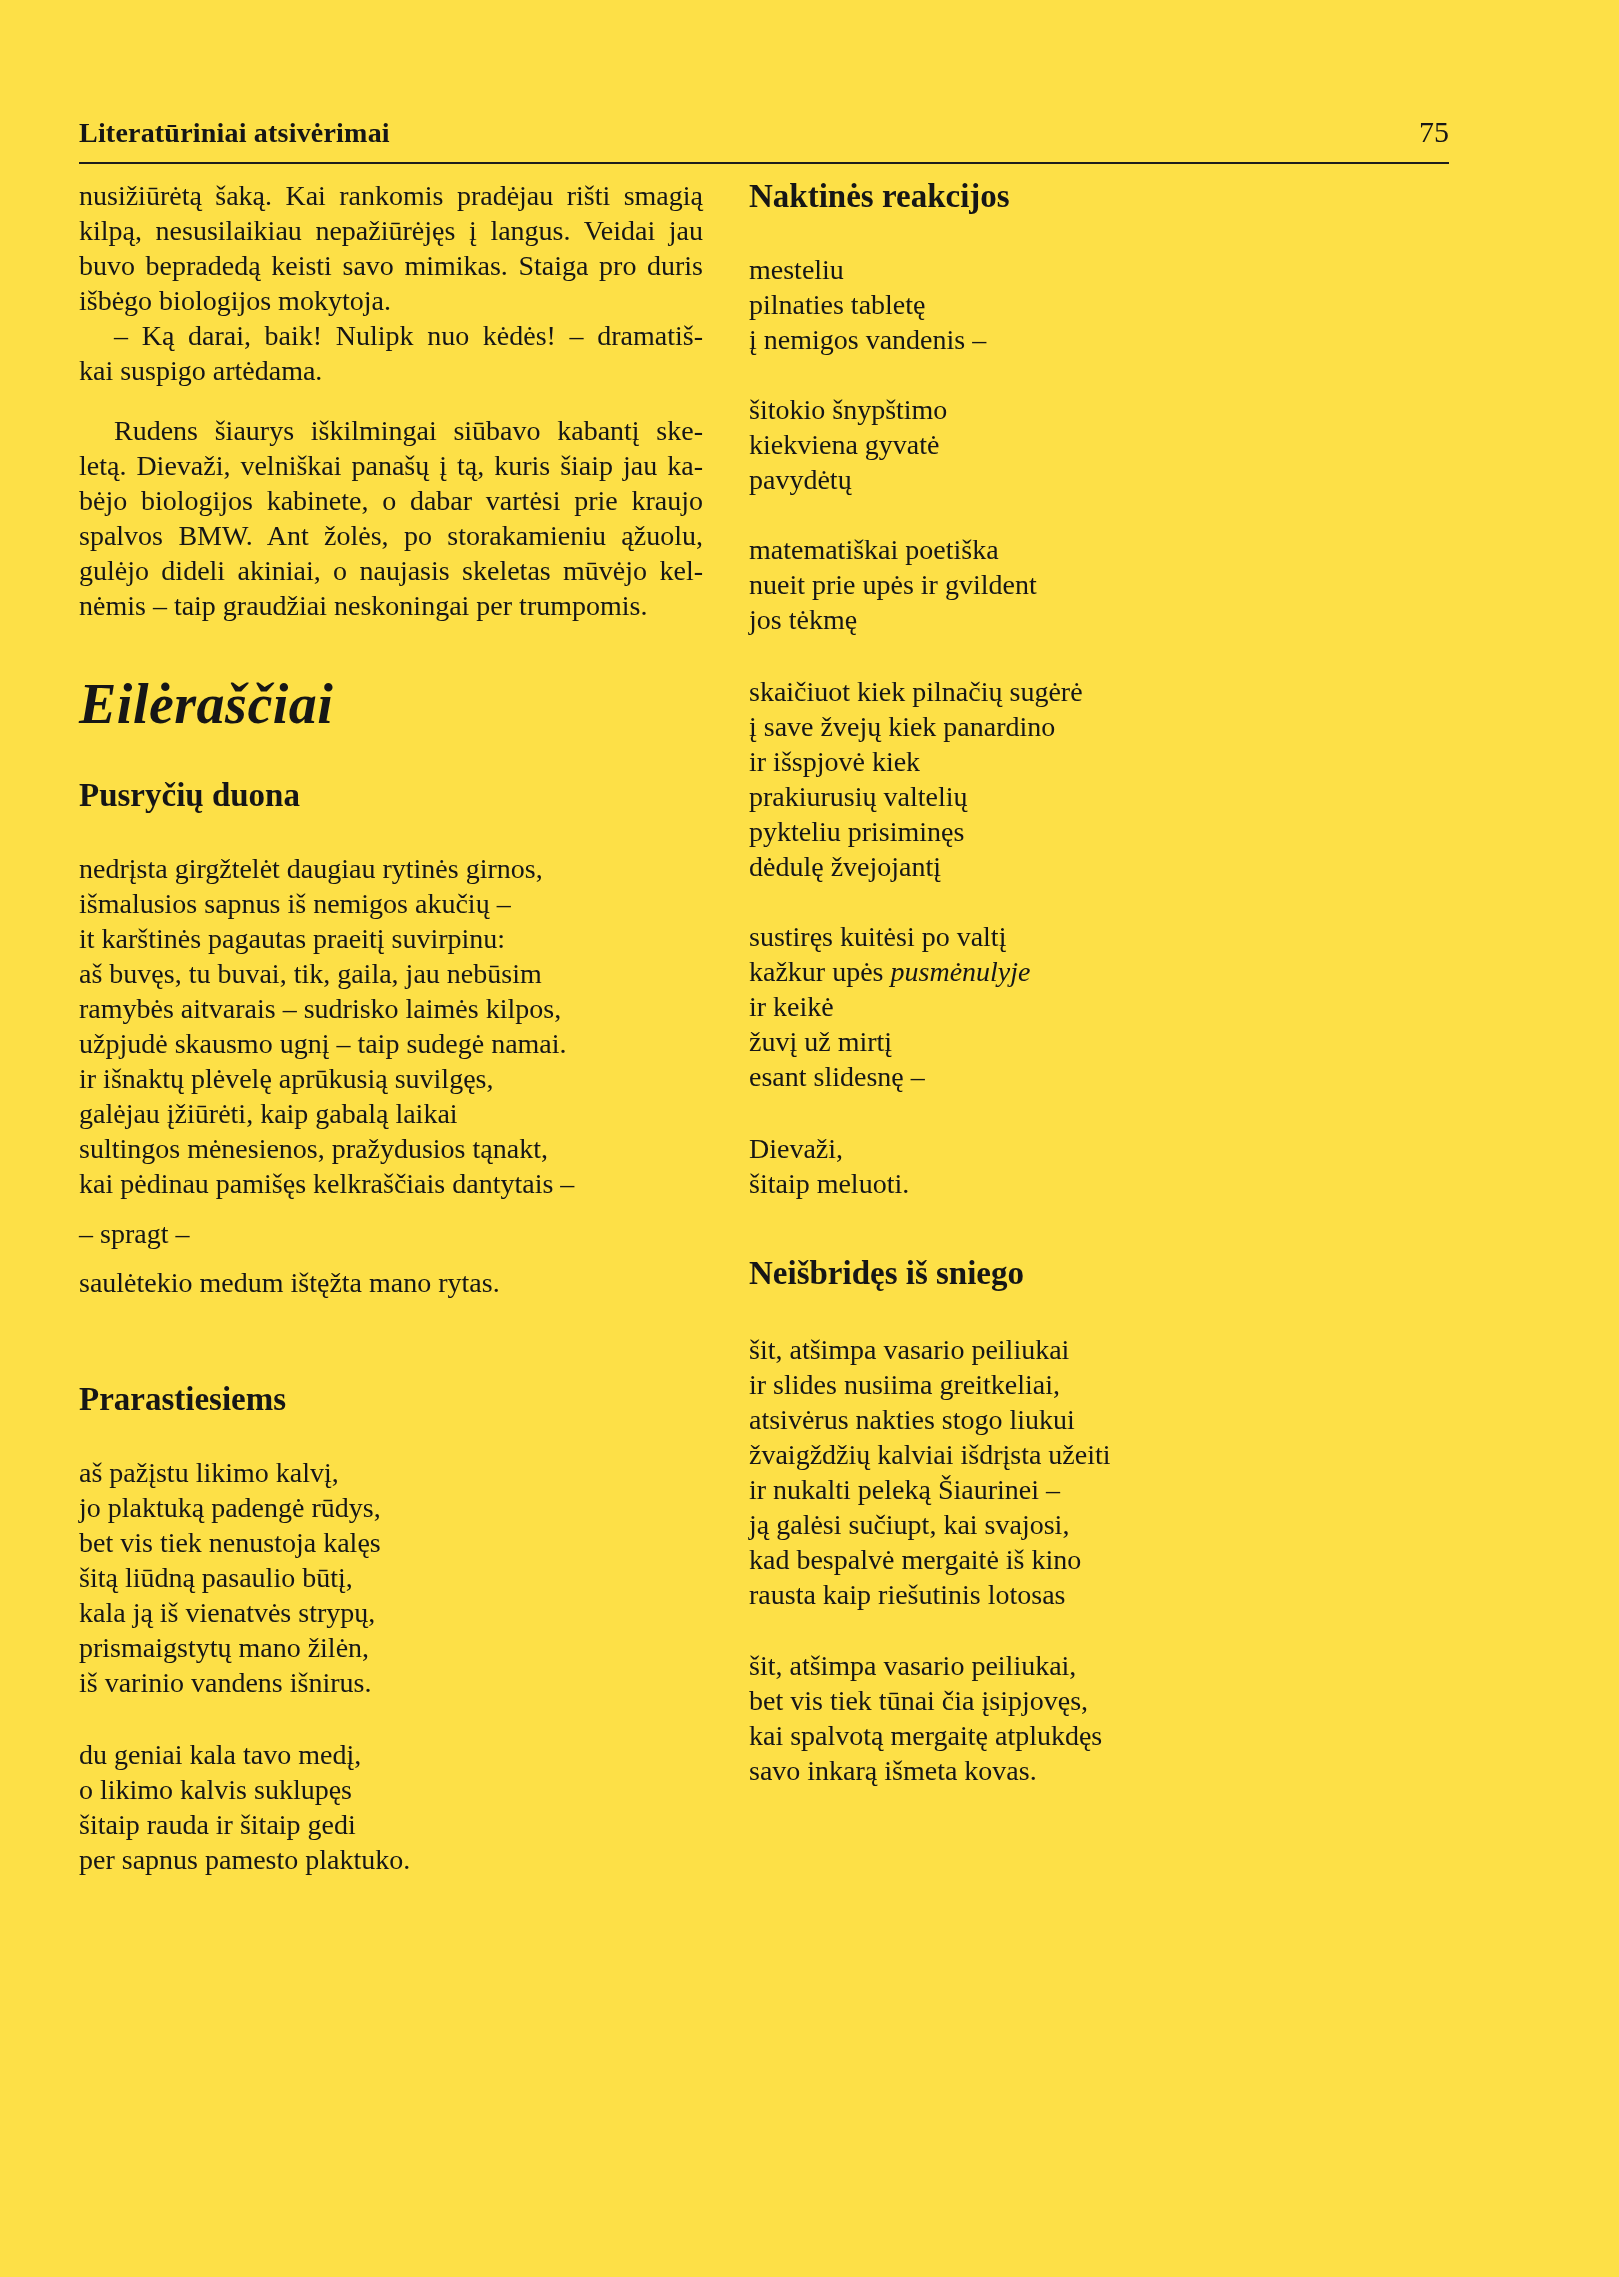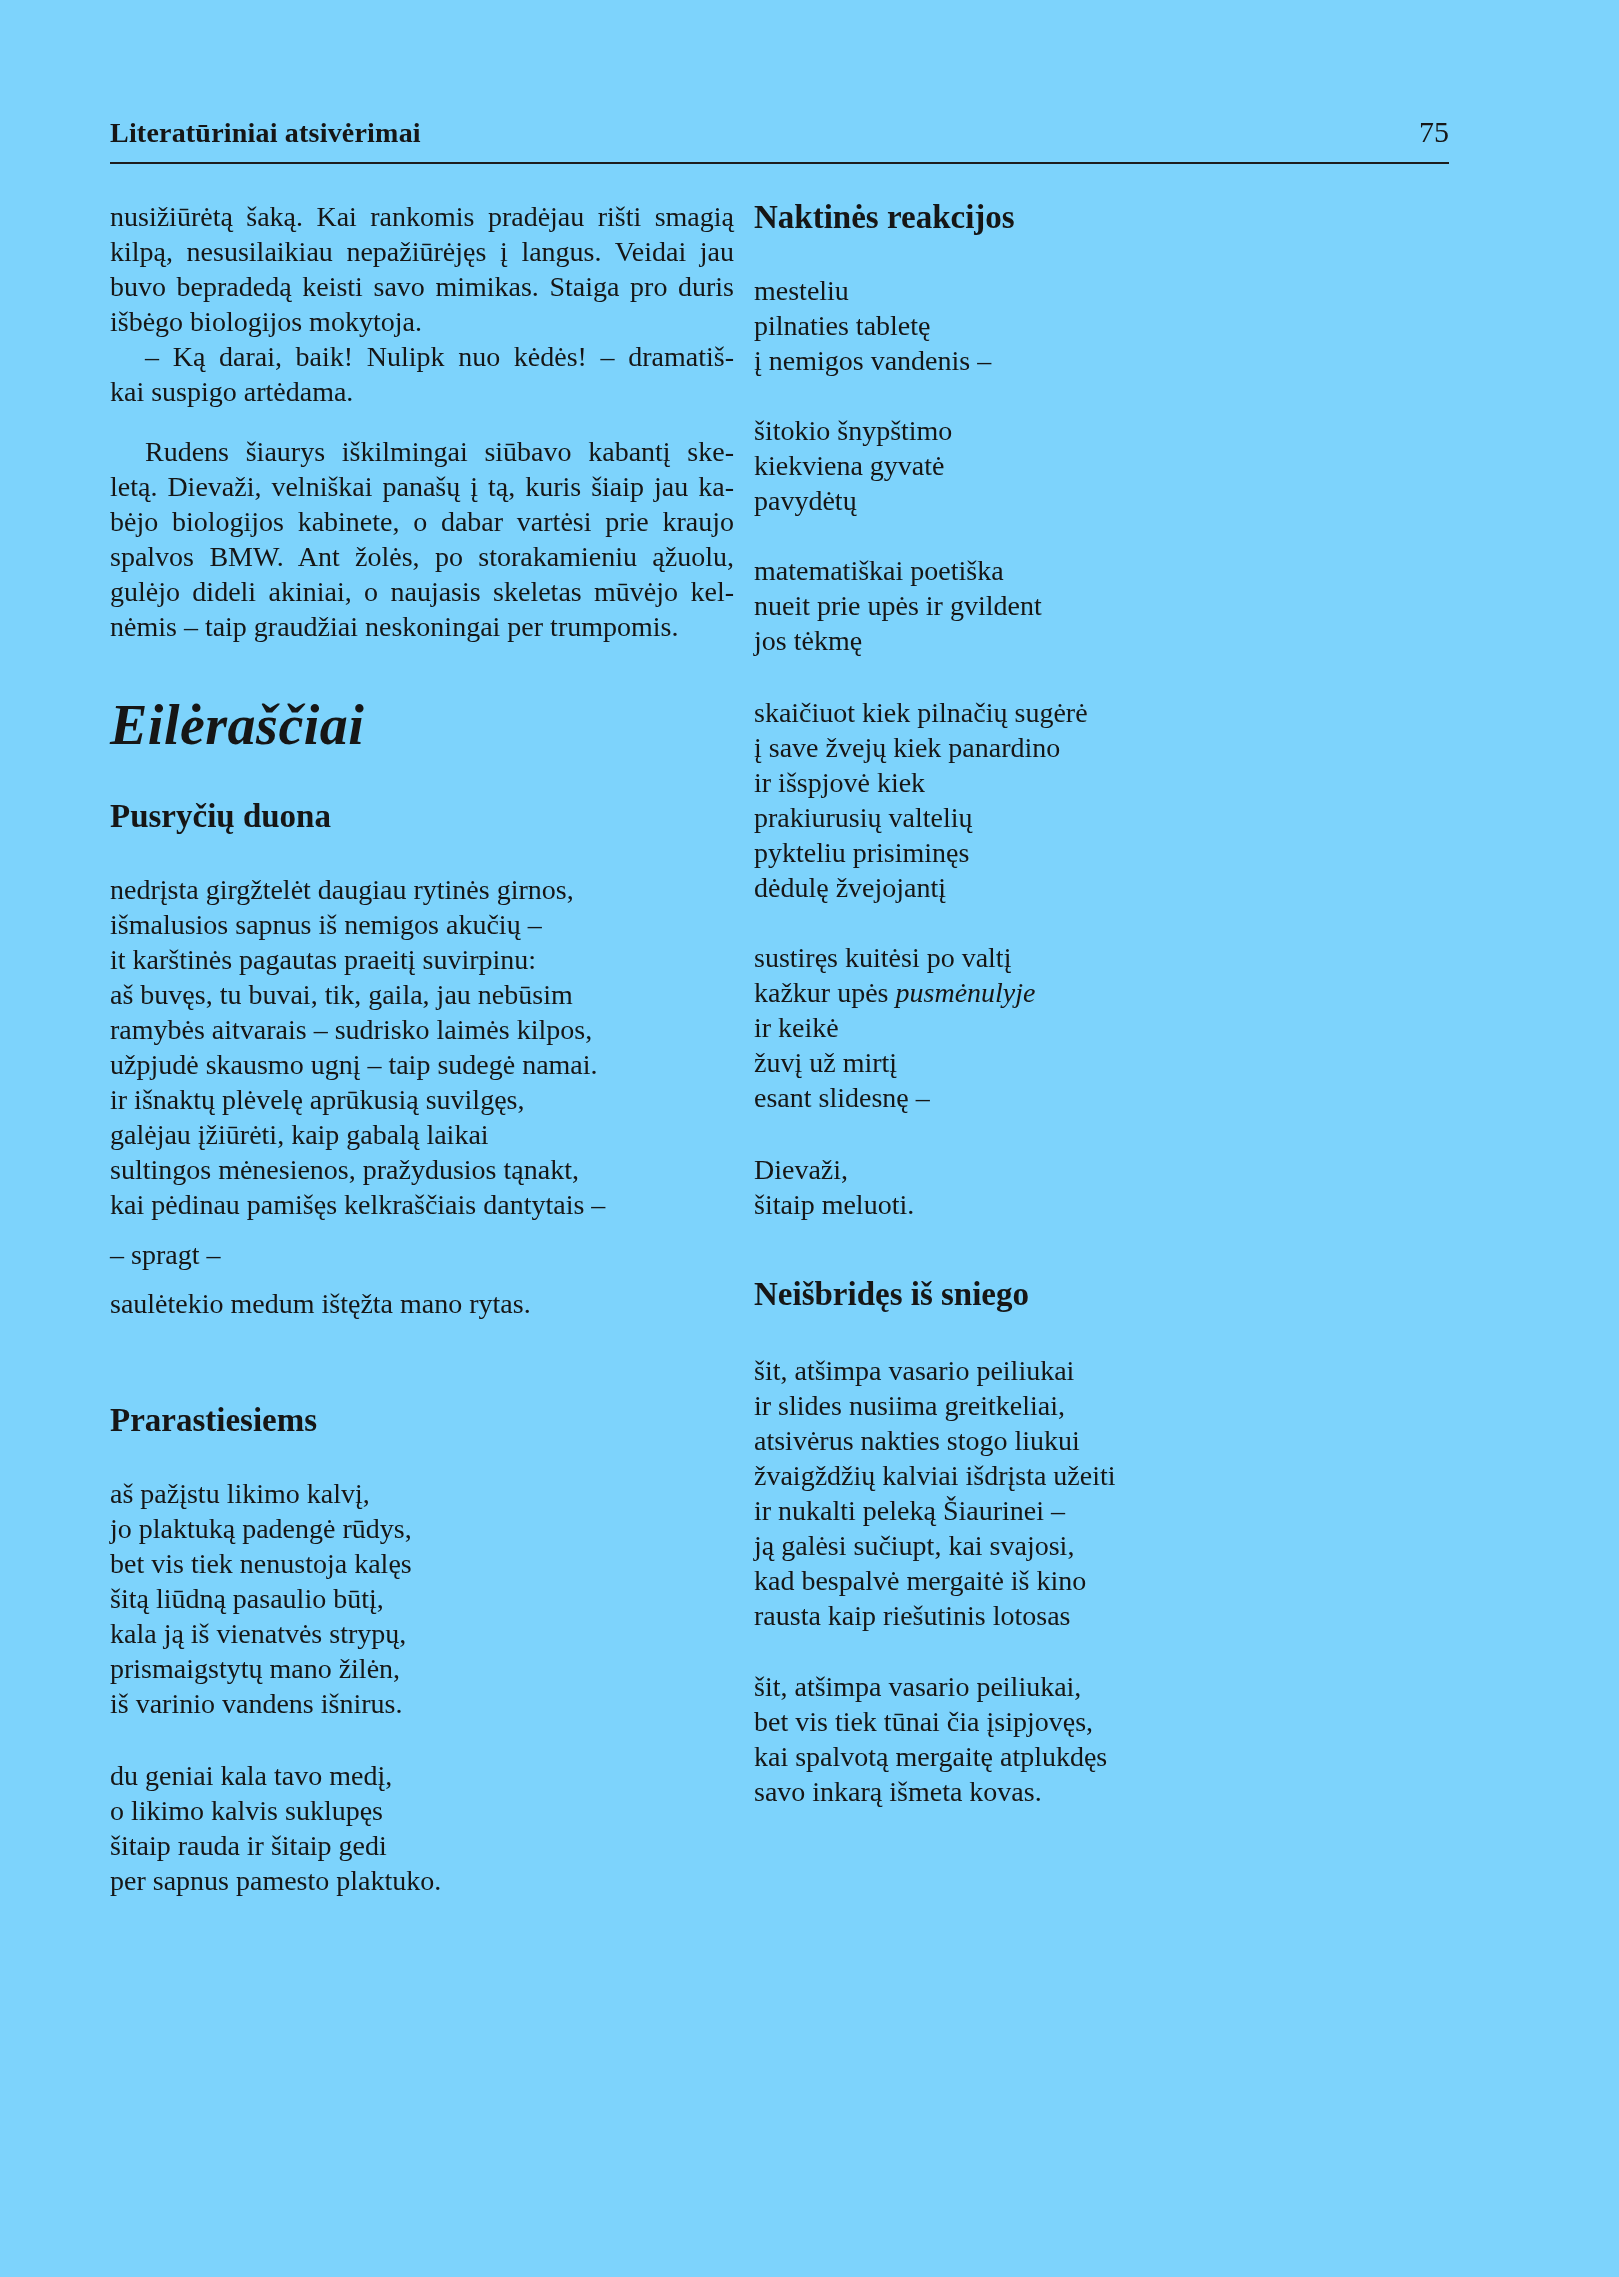--- a/index.html
+++ b/index.html
@@ -7,43 +7,43 @@
   body {
     background: #ffffff;
     color: #161616;
     font-family: "Liberation Serif", serif;
     overflow: hidden;
   }
   .page {
     position: relative;
     width: 1620px;
     height: 2278px;
-    background: #7dd3fc;
-    padding: 115px 171px 0 110px;
+    background: #fde047;
+    padding: 115px 171px 0 79px;
   }
   .page-header {
     display: flex;
     justify-content: space-between;
     align-items: baseline;
     border-bottom: 2.9px solid #1d1d1d;
     padding-bottom: 13.4px;
   }
   .page-header .title {
     font-size: 28px;
     font-weight: bold;
     letter-spacing: 0.2px;
   }
   .page-header .pagenum {
     font-size: 30px;
     font-weight: normal;
   }
   .columns {
     display: flex;
-    gap: 20px;
-    margin-top: 35px;
+    gap: 46px;
+    margin-top: 14px;
   }
   .col {
     width: 624px;
     font-size: 28px;
     line-height: 35px;
   }
   
   .prose .line {
     text-align: justify;
     text-align-last: justify;

